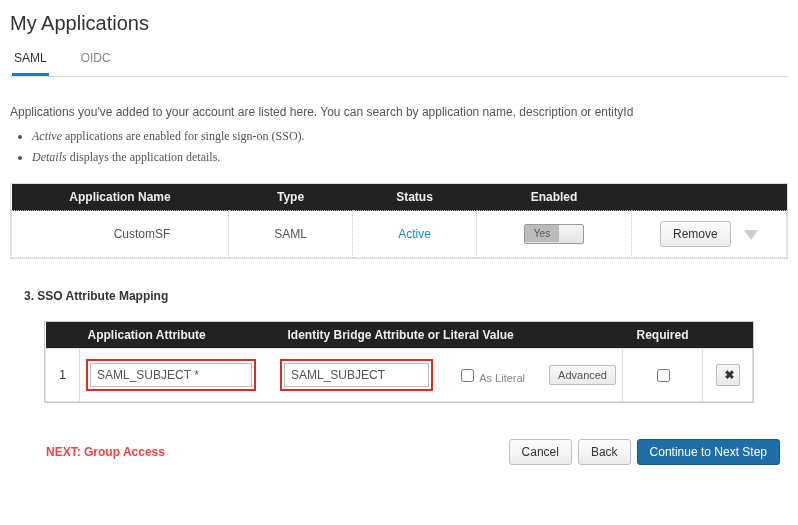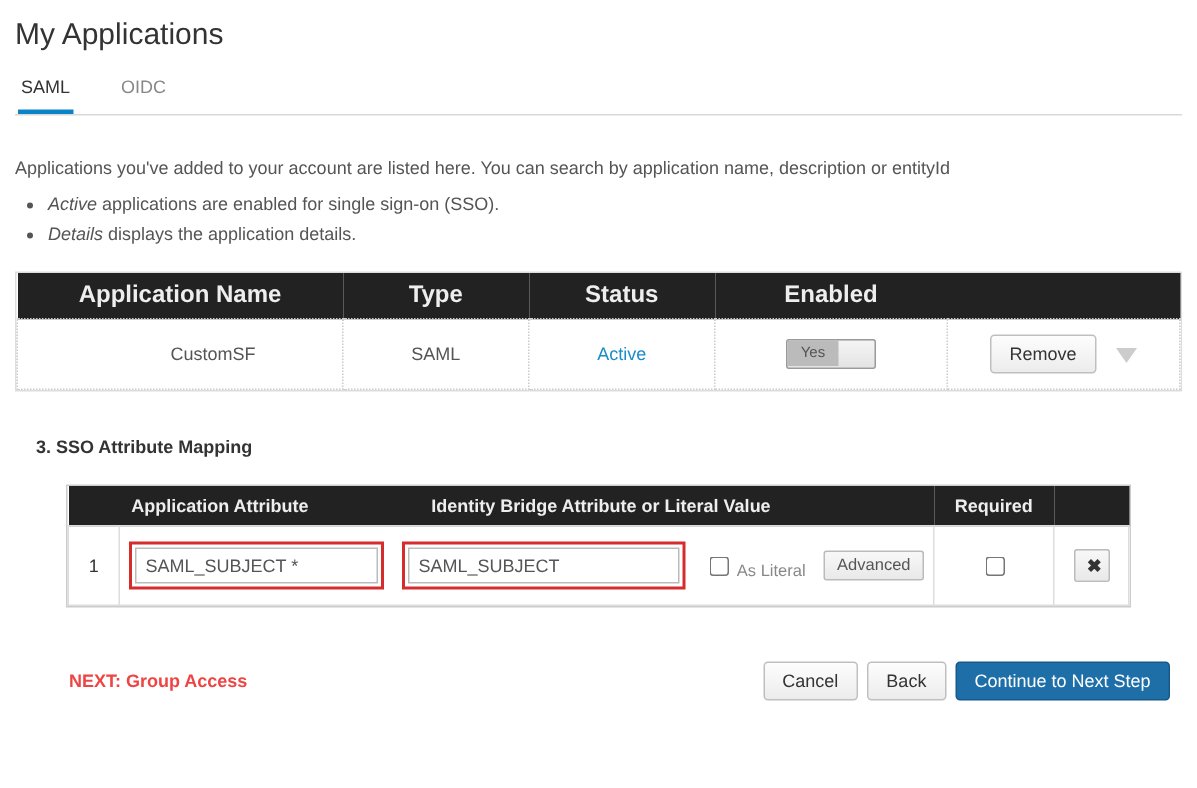--- a/index.html
+++ b/index.html
@@ -31,34 +31,34 @@
     color: #888;
     cursor: pointer;
     position: relative;
   }
   .tab.active {
     color: #333;
     border-bottom: 3px solid #0a84c6;
   }
   .intro { color:#555; margin-bottom: 10px; }
   .bullets { margin: 6px 0 18px 22px; padding:0; color:#555; }
-  .bullets li { margin: 6px 0; }
+  .bullets li { margin: 6px 0; font-family: Liberation Serif, serif; }
   .bullets em { font-style: italic; }
 
   .apps-table {
     width: 100%;
     border-collapse: collapse;
   }
   .apps-table thead tr {
     background: #222;
     color: #eee;
   }
   .apps-table th {
     font-weight: bold;
-    font-size: 16px;
+    font-size: 12px;
     text-align: center;
     padding: 6px 8px;
   }
   .apps-table tbody td {
     border: 1px dotted #ccc;
     padding: 10px 8px;
     text-align: center;
     background: #fff;
     color:#555;
   }
@@ -222,21 +222,21 @@
           <th class="left" style="width:200px">Application Attribute</th>
           <th class="left">Identity Bridge Attribute or Literal Value</th>
           <th style="width:80px">Required</th>
           <th style="width:50px"></th>
         </tr>
       </thead>
       <tbody>
         <tr>
           <td class="idx">1</td>
           <td colspan="2">
-            <div style="display:flex; align-items:center; gap:12px;">
+            <div style="display:flex; align-items:center; gap:24px;">
               <div class="hl" style="flex:0 0 170px;">
                 <input class="txt-input" value="SAML_SUBJECT *" style="">
               </div>
               <div class="hl" style="flex:1;">
                 <input class="txt-input" value="SAML_SUBJECT" style="">
               </div>
               <label class="as-literal">
                 <input type="checkbox" style="">
                 <span>As Literal</span>
               </label>

